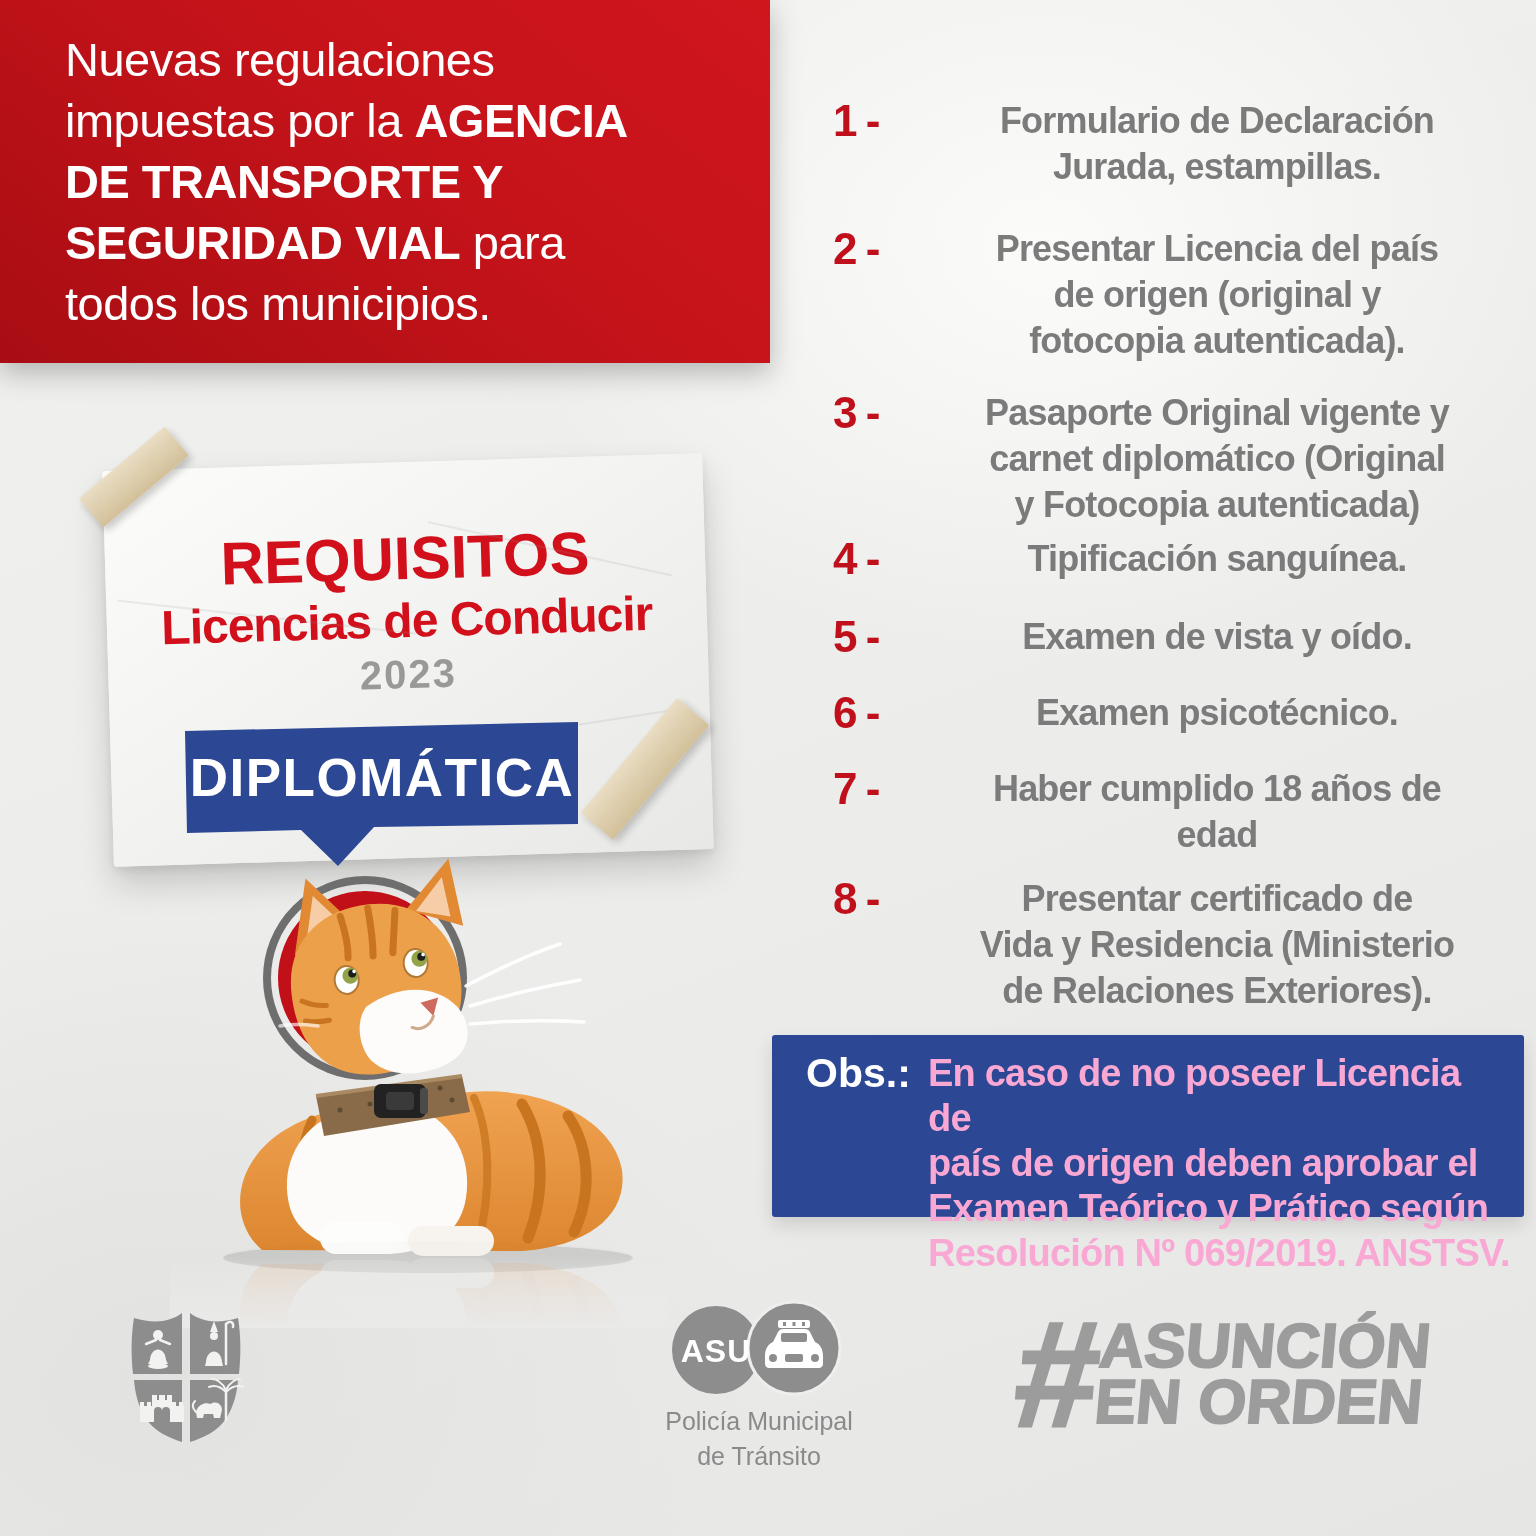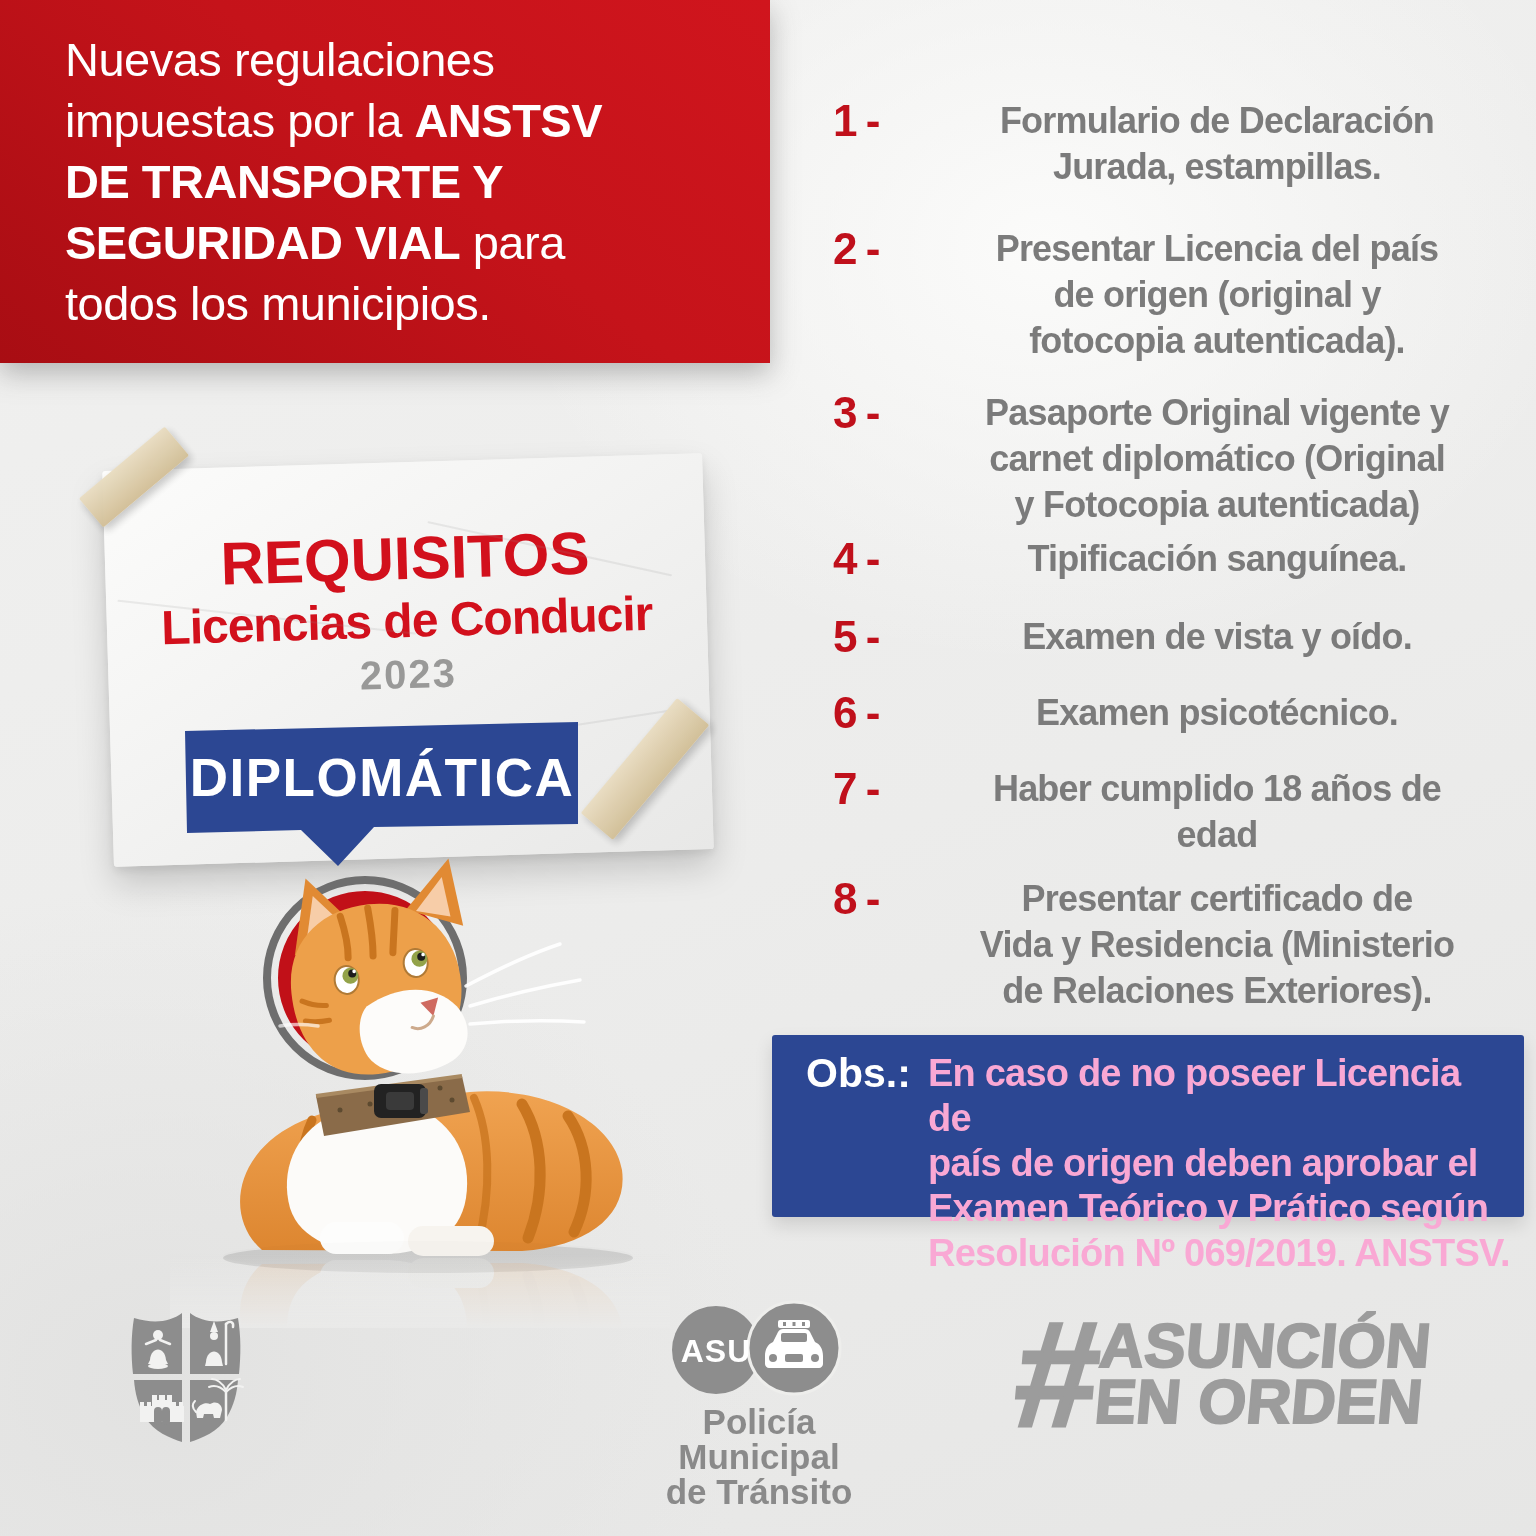--- a/index.html
+++ b/index.html
@@ -70,34 +70,34 @@
   .obs-label{width:122px;flex:none;font-size:41px;font-weight:bold;color:#fff;line-height:45px;}
   .obs-text{font-size:38px;line-height:45px;font-weight:bold;color:#f9a8d4;white-space:pre-line;letter-spacing:-0.8px;}
 
   
   .crest-svg{position:absolute;left:126px;top:1308px;width:120px;height:140px;}
   .muni-name{position:absolute;left:264px;top:1330px;
     font-family:"Liberation Serif",serif;font-size:48px;line-height:58px;color:#8a8a8a;}
   .asu-svg{position:absolute;left:664px;top:1296px;width:190px;height:110px;}
   .asu-svg text{font-family:"Liberation Sans",sans-serif;}
   .police-name{position:absolute;left:646px;top:1404px;width:226px;text-align:center;
-    font-size:35px;line-height:35px;font-weight:bold;color:#8a8a8a;}
+    font-size:25px;line-height:35px;font-weight:normal;color:#8a8a8a;}
   .hash{position:absolute;left:1016px;top:1318px;display:flex;align-items:center;
     color:#9c9c9c;transform:skewX(-5deg);}
   .hash-sym{font-size:150px;font-weight:bold;line-height:112px;letter-spacing:-4px;-webkit-text-stroke:3px #9c9c9c;}
   .hash-lines{display:flex;flex-direction:column;margin-left:2px;}
   .hash-lines span{font-size:62px;font-weight:bold;line-height:56px;-webkit-text-stroke:2px #9c9c9c;letter-spacing:0;}
 </style>
 </head>
 <body>
 
 <div class="canvas">
 
   <div class="red-box">
-    <div class="red-box-text"><span>Nuevas regulaciones</span><br><span>impuestas por la </span><b>ANSTSV</b><br><b>DE TRANSPORTE Y</b><br><b>SEGURIDAD VIAL</b><span> para</span><br><span>todos los municipios.</span></div>
+    <div class="red-box-text"><span>Nuevas regulaciones</span><br><span>impuestas por la </span><b>AGENCIA</b><br><b>DE TRANSPORTE Y</b><br><b>SEGURIDAD VIAL</b><span> para</span><br><span>todos los municipios.</span></div>
   </div>
 
   <div class="paper">
     <div class="crease c1"></div>
     <div class="crease c2"></div>
     <div class="crease c3"></div>
     <div class="paper-title">REQUISITOS</div>
     <div class="paper-sub">Licencias de Conducir</div>
     <div class="paper-year">2023</div>
   </div>

